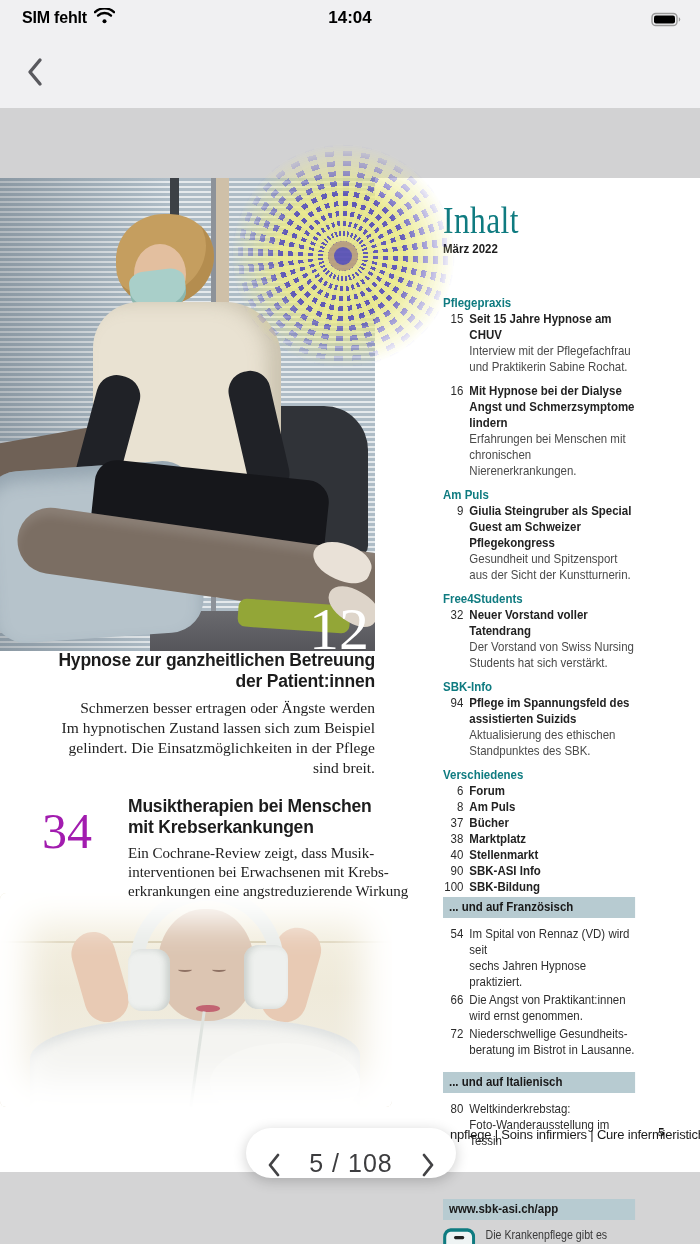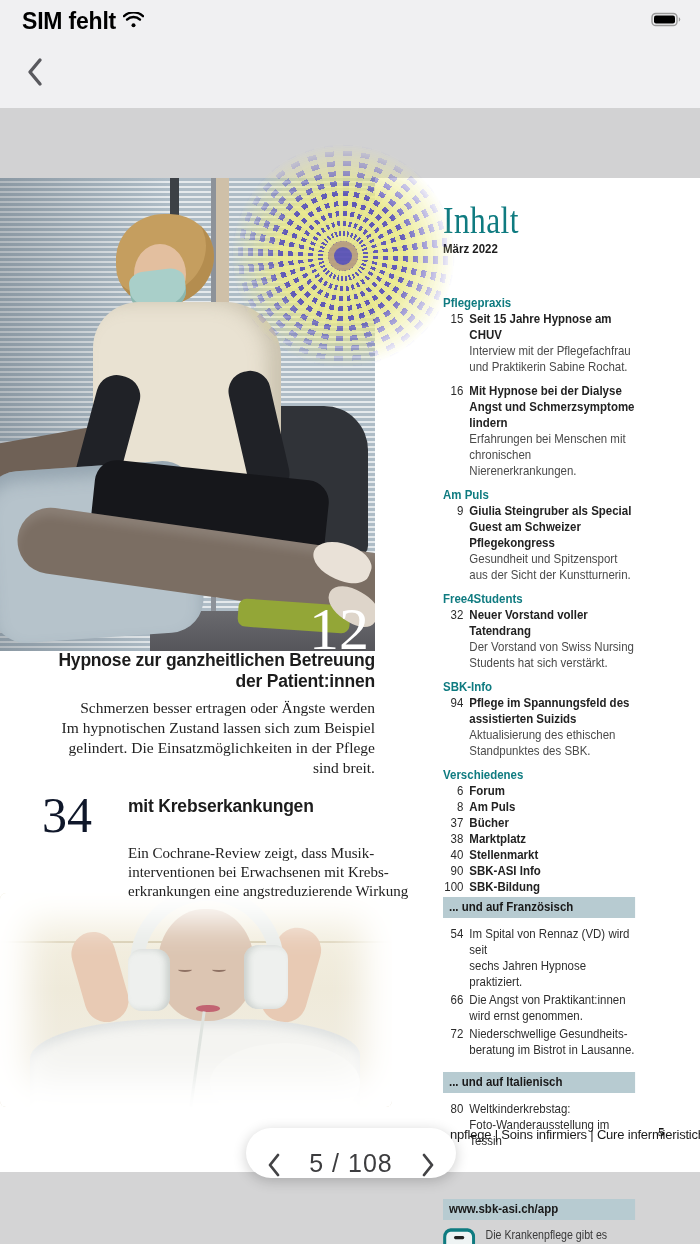--- a/index.html
+++ b/index.html
@@ -8,21 +8,21 @@
     font-family:"Liberation Sans", sans-serif;
     background:#fff; position:relative; overflow:hidden;
     -webkit-font-smoothing:antialiased;
   }
   
   .status-bar {
     position:absolute; left:0; top:0; width:700px; height:40px;
     background:#F0F0F2; display:flex; align-items:center; z-index:30;
   }
   .sb-left { position:absolute; left:22px; top:8px; display:flex; align-items:center; gap:7px; }
-  .sb-carrier { font-size:23px; font-weight:700; color:#000; letter-spacing:-0.2px; }
+  .sb-carrier { font-size:16px; font-weight:700; color:#000; letter-spacing:-0.2px; }
   .sb-time { position:absolute; left:0; right:0; text-align:center; top:8px; font-size:17px; font-weight:700; color:#000; }
   .sb-batt { position:absolute; right:18px; top:12px; }
   .nav-bar {
     position:absolute; left:0; top:40px; width:700px; height:68px;
     background:#F0F0F2; z-index:29;
   }
   .nav-back { position:absolute; left:26px; top:16px; width:30px; height:36px; display:flex; align-items:center; cursor:pointer; }
   .nav-title { position:absolute; left:0; right:0; top:18px; text-align:center; font-size:21px; color:#3a3a3c; letter-spacing:0.3px; }
   .gray-band-top { position:absolute; left:0; top:108px; width:700px; height:70px; background:#D2D2D3; }
   .gray-band-bottom { position:absolute; left:0; top:1172px; width:700px; height:72px; background:#D4D4D5; }
@@ -75,21 +75,21 @@
     content:""; position:absolute; left:50%; top:50%; width:18px; height:18px; margin:-9px 0 0 -9px;
     background:#5a52b5; border-radius:50%; box-shadow:0 0 0 6px #b99f7d;
   }
 
   
   .headline-1 { position:absolute; left:20px; top:472px; width:355px; text-align:right; z-index:4;
     font-size:17.5px; font-weight:700; color:#1c1c1c; line-height:21px; letter-spacing:-0.2px; }
   .lede-1 { position:absolute; left:20px; top:520px; width:355px; text-align:right; z-index:4;
     font-family:"Liberation Serif", serif; font-size:15.5px; color:#222; line-height:20px; }
   .feature-34 { position:absolute; left:0; top:612px; width:420px; z-index:4; }
-  .f34-num { position:absolute; left:42px; top:0; font-family:"Liberation Serif", serif; font-size:50px; line-height:1; color:#0f172a; }
+  .f34-num { position:absolute; left:42px; top:16px; font-family:"Liberation Serif", serif; font-size:50px; line-height:1; color:#a21caf; }
   .f34-headline { position:absolute; left:128px; top:6px; font-size:17.5px; font-weight:700; color:#1c1c1c; line-height:21px; letter-spacing:-0.2px; }
   .f34-lede { position:absolute; left:128px; top:54px; font-family:"Liberation Serif", serif; font-size:15px; color:#222; line-height:19px; }
 
   
   .photo-bottom { position:absolute; left:0; top:715px; width:392px; height:214px; overflow:hidden; background:#f7f4ec; border-radius:6px; }
   .pb-couch { position:absolute; inset:0; background:linear-gradient(180deg,#f6f2e4 0%, #efeada 45%, #f2efe6 100%); }
   .pb-seam { position:absolute; left:0; top:48px; width:100%; height:2px; background:rgba(170,150,100,.35); border-radius:50%; }
   .pb-shirt { position:absolute; left:30px; top:126px; width:330px; height:95px; background:#f4f4f1; border-radius:42% 38% 0 0; box-shadow:inset 0 6px 10px rgba(160,170,180,.25); }
   .pb-armL { position:absolute; left:78px; top:38px; width:44px; height:92px; background:#e8cab4; border-radius:22px; transform:rotate(-16deg); }
   .pb-armR { position:absolute; left:268px; top:34px; width:46px; height:96px; background:#e8cab4; border-radius:22px; transform:rotate(16deg); }
@@ -147,20 +147,21 @@
   <div class="sb-left">
     <span class="sb-carrier">SIM fehlt</span>
     <span>
       <svg width="21" height="16" viewBox="0 0 21 16">
         <path d="M10.5 15.2a2 2 0 1 0 0-4 2 2 0 0 0 0 4z" fill="#000"></path>
         <path d="M4 7.6a9.3 9.3 0 0 1 13 0" stroke="#000" stroke-width="2.4" fill="none" stroke-linecap="round"></path>
         <path d="M1 4.2a13.8 13.8 0 0 1 19 0" stroke="#000" stroke-width="2.4" fill="none" stroke-linecap="round"></path>
       </svg>
     </span>
   </div>
+  <div class="sb-time">14:04</div>
   <div class="sb-batt">
     <svg width="31" height="15" viewBox="0 0 31 15">
       <rect x="1" y="1.5" width="25" height="12" rx="3.8" fill="none" stroke="#9a9a9a" stroke-width="1.4"></rect>
       <rect x="3" y="3.5" width="21" height="8" rx="2" fill="#000"></rect>
       <path d="M27.8 5.3 A 2.4 2.4 0 0 1 27.8 9.7 Z" fill="#9a9a9a"></path>
     </svg>
   </div>
 </div>
 
 <div class="nav-bar">
@@ -211,20 +212,21 @@
   <div class="lede-1">
       <div>Schmerzen besser ertragen oder Ängste werden</div>
       <div>Im hypnotischen Zustand lassen sich zum Beispiel</div>
       <div>gelindert. Die Einsatzmöglichkeiten in der Pflege</div>
       <div>sind breit.</div>
     </div>
 
   <div class="feature-34">
     <div class="f34-num">34</div>
     <div class="f34-headline">
+        <div>Musiktherapien bei Menschen</div>
         <div>mit Krebserkankungen</div>
       </div>
     <div class="f34-lede">
         <div>Ein Cochrane-Review zeigt, dass Musik-</div>
         <div>interventionen bei Erwachsenen mit Krebs-</div>
         <div>erkrankungen eine angstreduzierende Wirkung</div>
       </div>
   </div>
 
   <div class="photo-bottom">

